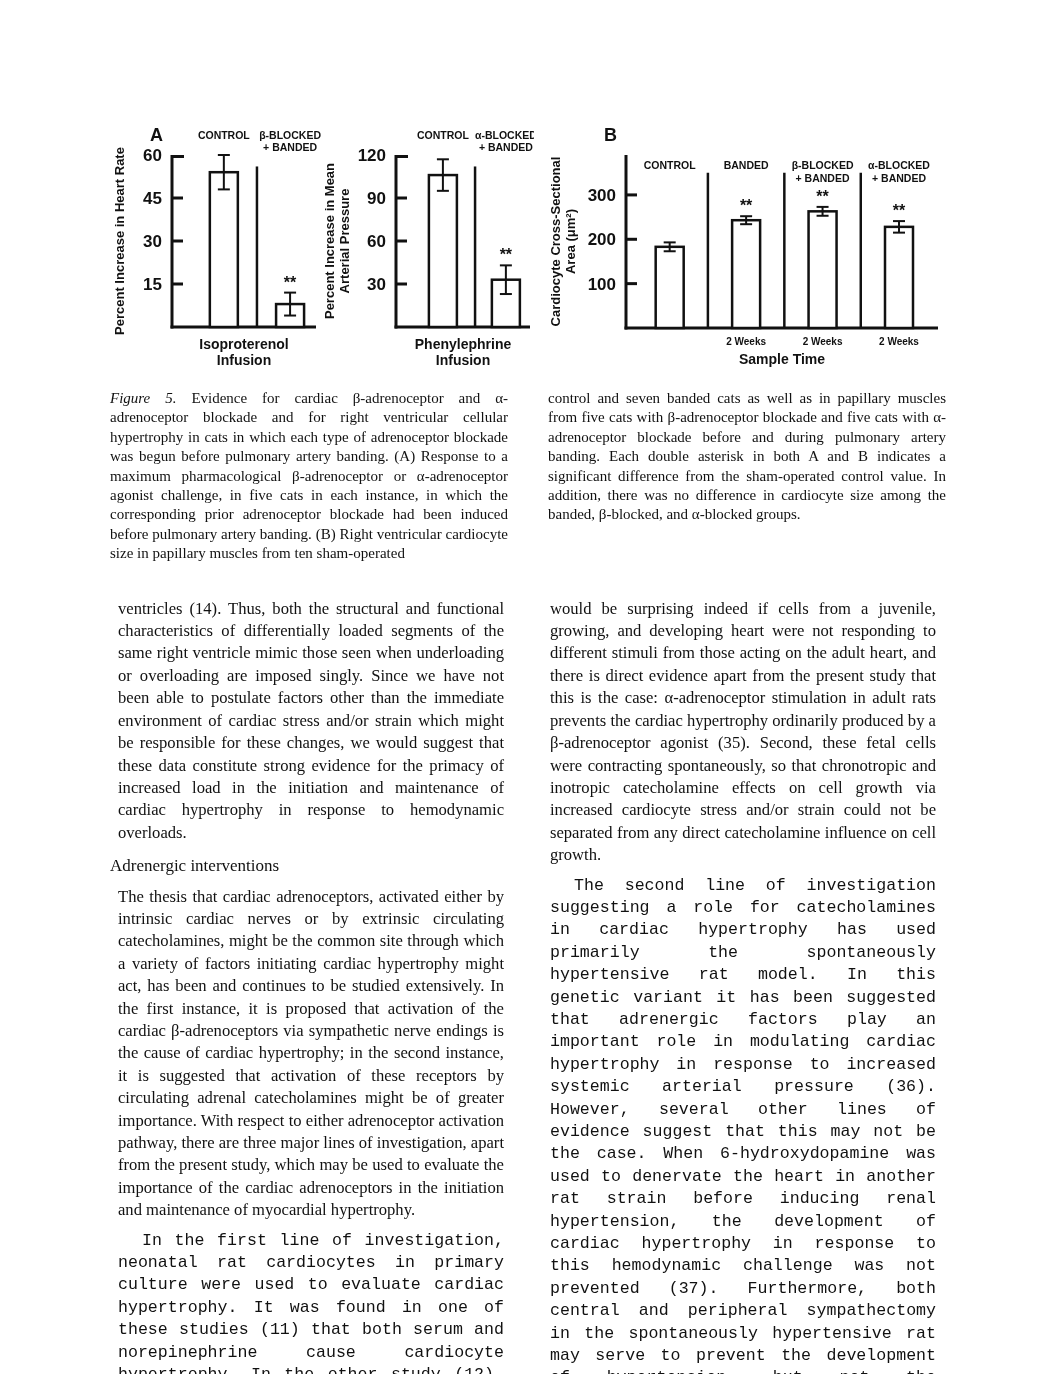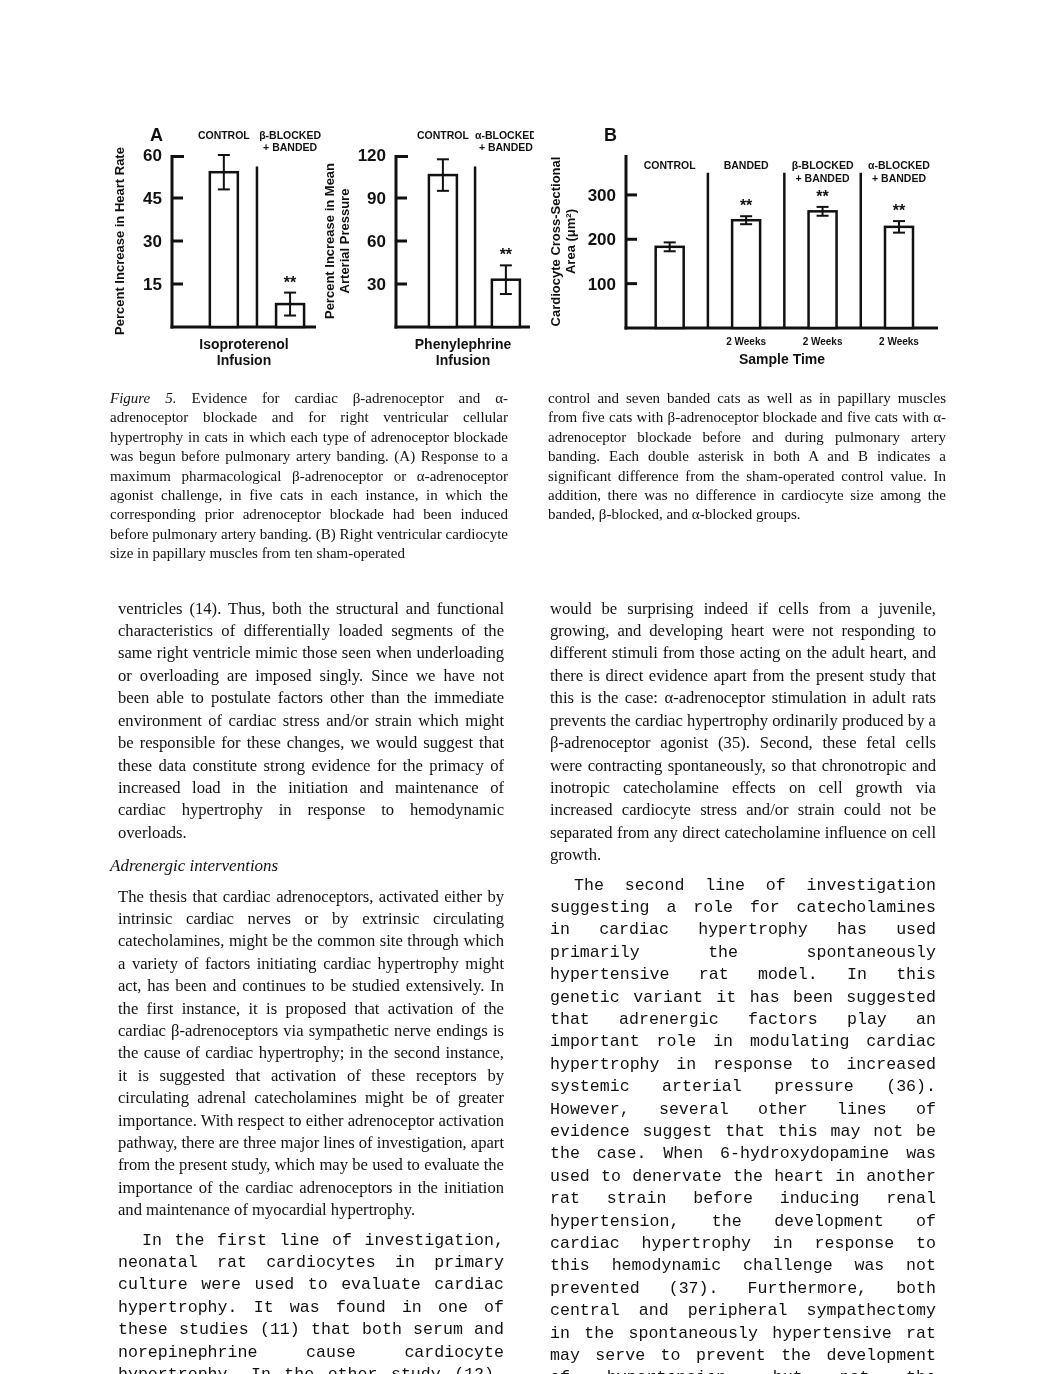--- a/index.html
+++ b/index.html
@@ -28,21 +28,21 @@
   .caption-col{
     width:402px;font-size:15px;line-height:19.4px;text-align:justify;color:#111;
   }
   .ital{font-style:italic;}
   
   .body-cols{display:flex;gap:30px;margin-top:26px;}
   .col{width:402px;font-size:16.6px;line-height:22.4px;text-align:justify;color:#111;}
   .col p{margin:8px;}
   .col p.indent{text-indent:24px;font-family:Liberation Mono, monospace;}
   .section-heading{
-    font-style:italic;font-weight:normal;font-size:17px;
+    font-weight:normal;font-size:17px;
     margin:11px 0 6px 0;
   }
 </style>
 </head>
 <body>
 
 <div class="page">
 
   <div class="figure-block">
     <div class="panel panel-a">

